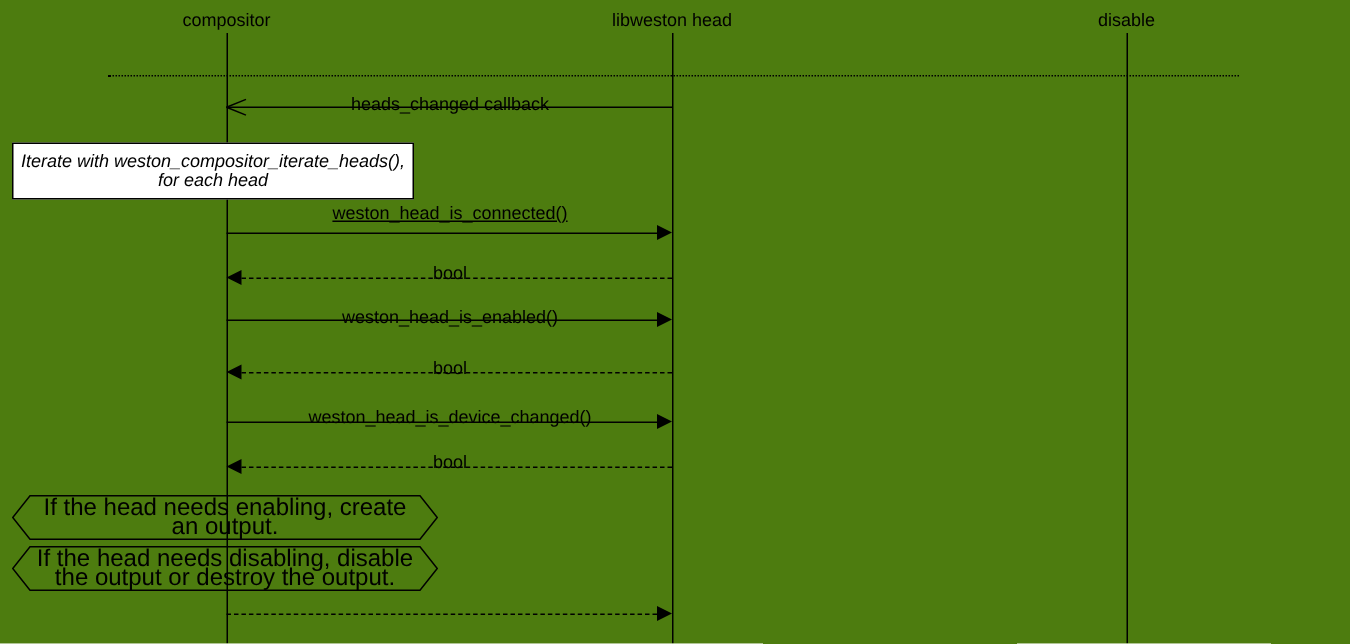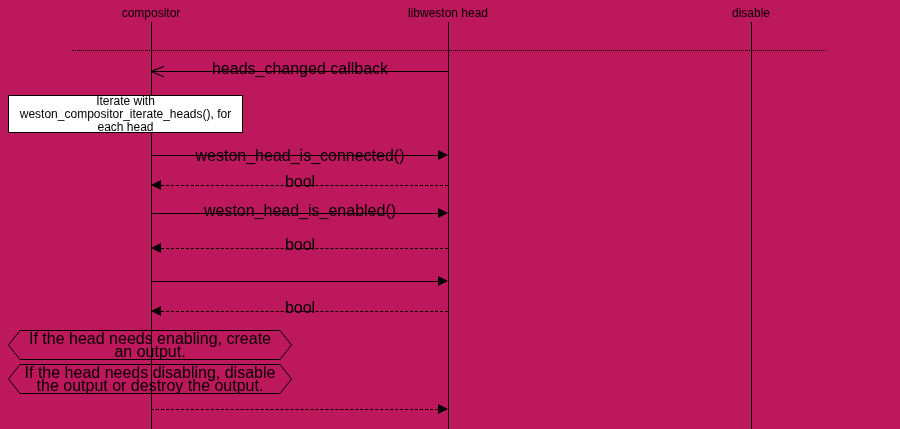--- a/index.html
+++ b/index.html
@@ -5,21 +5,21 @@
 <style>
   html, body {
     margin: 0;
     padding: 0;
     background: #ffffff;
   }
   #canvas {
     position: relative;
     width: 900px;
     height: 429px;
-    background: #be185d;
+    background: #4d7c0f;
     font-family: "Liberation Sans", "DejaVu Sans", sans-serif;
     color: #000000;
     overflow: hidden;
   }
 
   
   .actor-label {
     position: absolute;
     font-size: 12px;
     line-height: 14px;
@@ -55,21 +55,21 @@
   
   .msg-line {
     position: absolute;
     height: 0;
   }
   .msg-line.solid { border-top: 1px solid #000000; }
   .msg-line.dashed { border-top: 1px dashed #000000; }
 
   .msg-label {
     position: absolute;
-    font-size: 16px;
+    font-size: 12px;
     line-height: 14px;
     white-space: nowrap;
     transform: translateX(-50%);
     text-align: center;
   }
 
   
   .arrow-head {
     position: absolute;
     width: 0;
@@ -164,38 +164,39 @@
 
   <div class="divider-line" style="left:72px; top:50px; width:754px;"></div>
 
   <div class="msg-label" style="left:300px; top:62px;">heads_changed callback</div>
   <div class="msg-line solid" style="left:151px; top:71px; width:297px;"></div>
   <div class="arrow-open-left" style="left:151px; top:63px;">
     <span class="up"></span>
       <span class="down"></span>
   </div>
 
-  <div class="note-box" style="left:8px; top:95px; width:235px; height:38px;">Iterate with weston_compositor_iterate_heads(), for each head</div>
-
-  <div class="msg-label" style="left:300px; top:149px;">weston_head_is_connected()</div>
+  <div class="note-box" style="left:8px; top:95px; width:268px; height:38px;font-style:italic;">Iterate with weston_compositor_iterate_heads(), for each head</div>
+
+  <div class="msg-label" style="left:300px; top:135px;text-decoration:underline;">weston_head_is_connected()</div>
   <div class="msg-line solid" style="left:151px; top:155px; width:287px;"></div>
   <div class="arrow-head filled-right" style="left:438px; top:150px;"></div>
 
   <div class="msg-label" style="left:300px; top:175px;">bool</div>
   <div class="msg-line dashed" style="left:161px; top:185px; width:287px;"></div>
   <div class="arrow-head filled-left" style="left:151px; top:180px;"></div>
 
   <div class="msg-label" style="left:300px; top:204px;">weston_head_is_enabled()</div>
   <div class="msg-line solid" style="left:151px; top:213px; width:287px;"></div>
   <div class="arrow-head filled-right" style="left:438px; top:208px;"></div>
 
   <div class="msg-label" style="left:300px; top:238px;">bool</div>
   <div class="msg-line dashed" style="left:161px; top:248px; width:287px;"></div>
   <div class="arrow-head filled-left" style="left:151px; top:243px;"></div>
 
+  <div class="msg-label" style="left:300px; top:271px;">weston_head_is_device_changed()</div>
   <div class="msg-line solid" style="left:151px; top:281px; width:287px;"></div>
   <div class="arrow-head filled-right" style="left:438px; top:276px;"></div>
 
   <div class="msg-label" style="left:300px; top:301px;">bool</div>
   <div class="msg-line dashed" style="left:161px; top:311px; width:287px;"></div>
   <div class="arrow-head filled-left" style="left:151px; top:306px;"></div>
 
   <div class="cond-note" style="left:8px; top:330px; width:284px; height:30px;">
     <svg class="hex-svg" viewBox="0 0 284 30" preserveAspectRatio="none">
       <polygon points="12,0.5 272,0.5 283.5,15 272,29.5 12,29.5 0.5,15" fill="none" stroke="#000000" stroke-width="1" vector-effect="non-scaling-stroke"></polygon>

